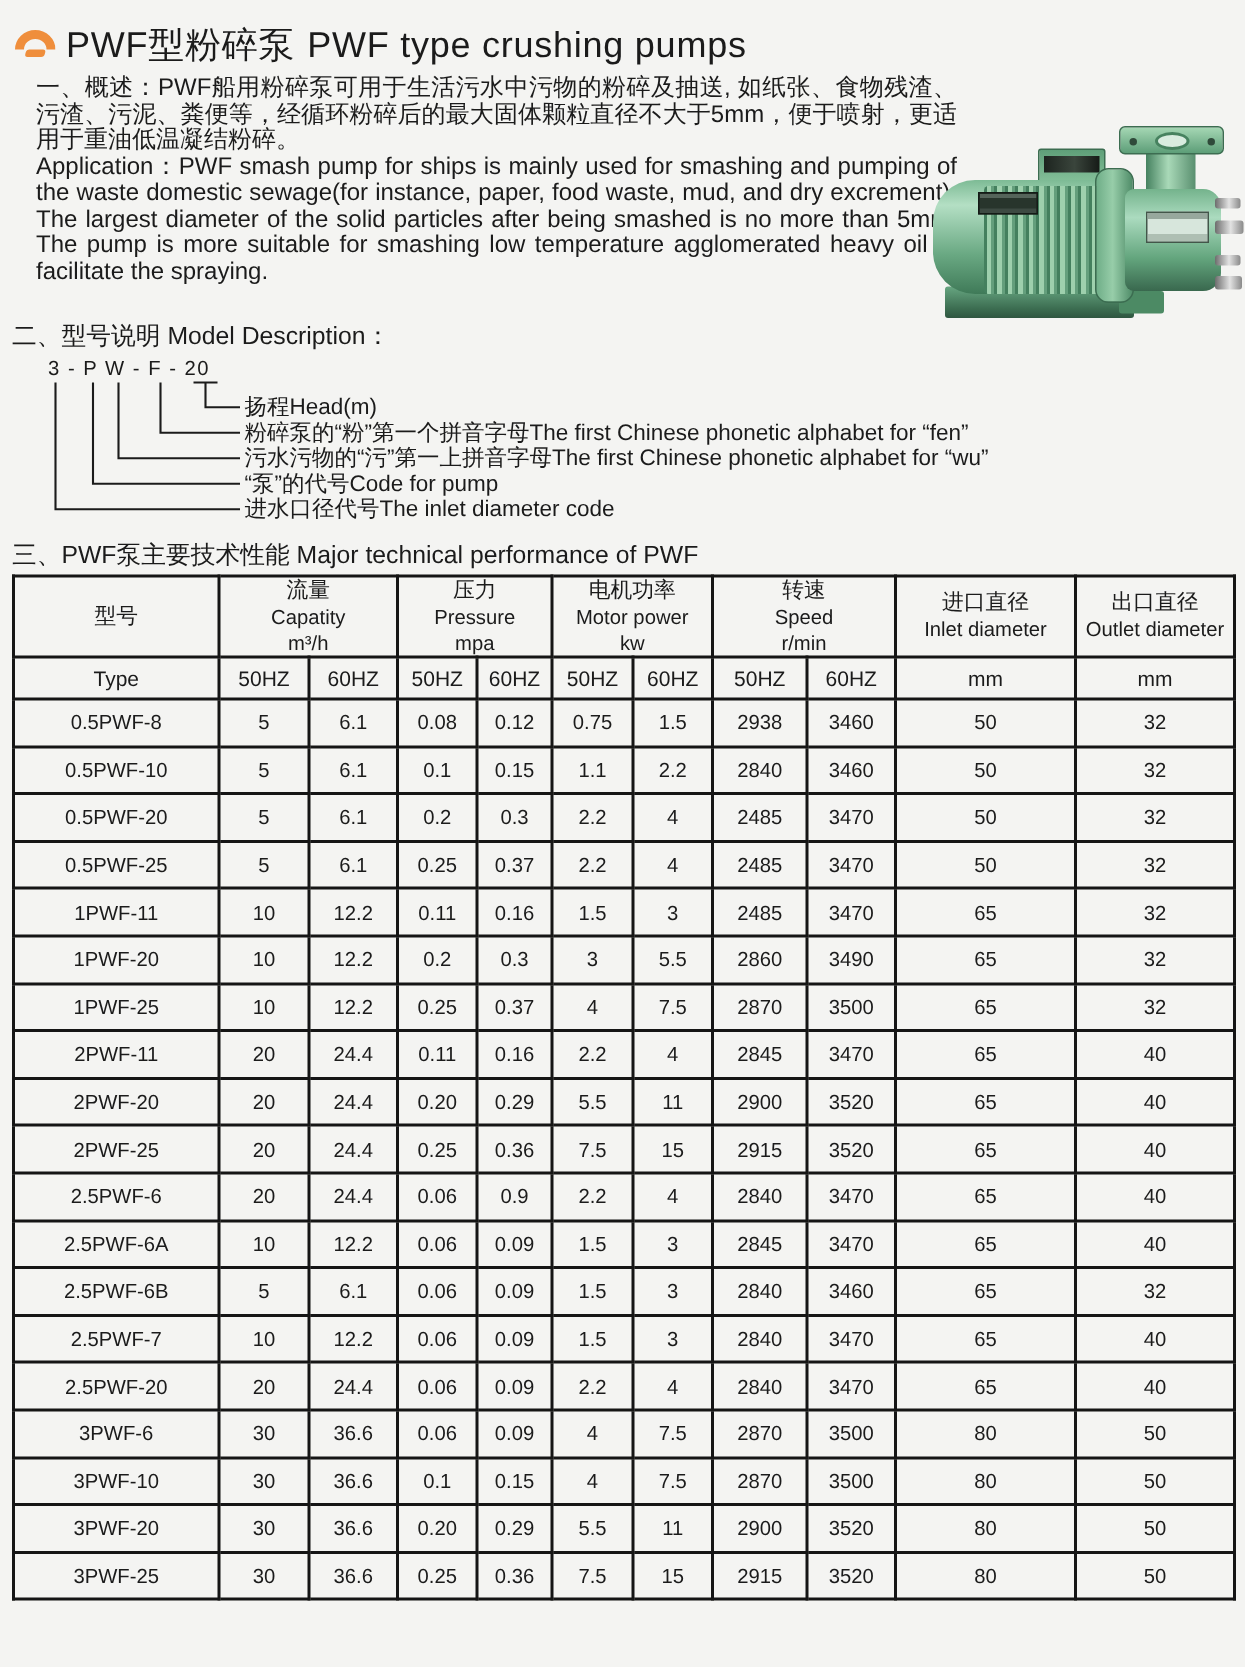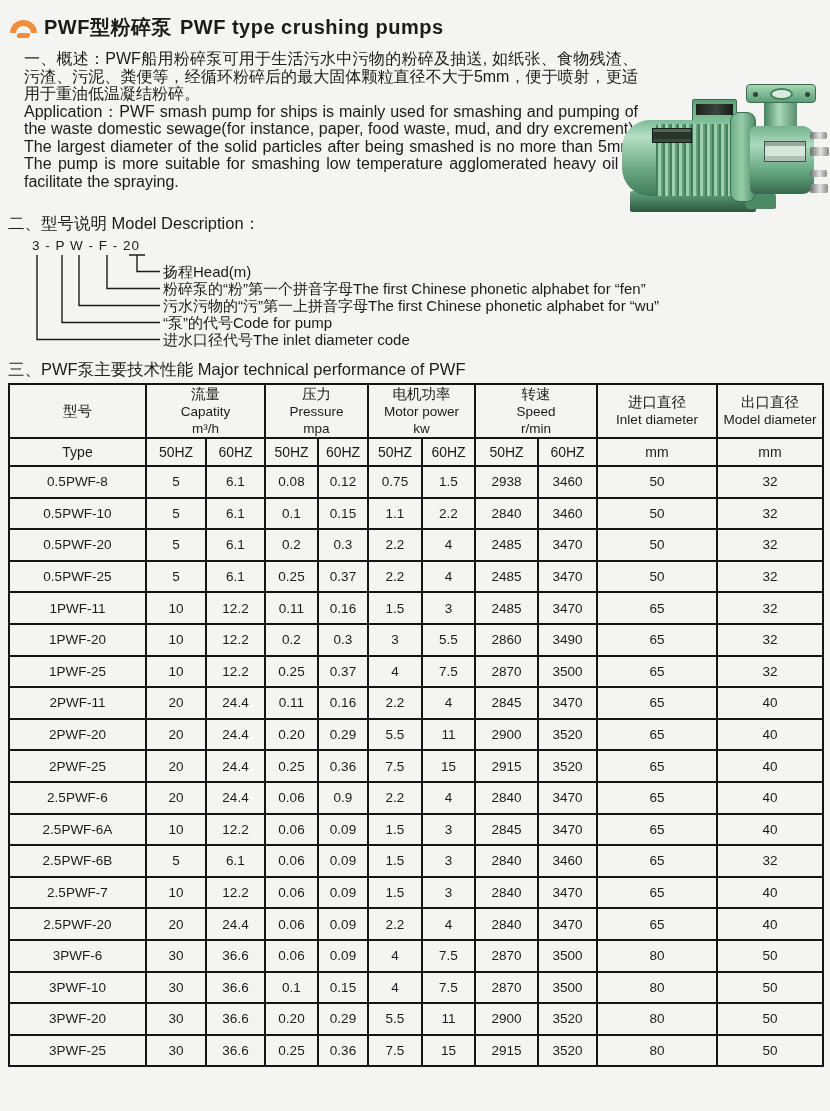--- a/index.html
+++ b/index.html
@@ -7,21 +7,21 @@
     width:830px;height:1111px;
     background:#f4f4f2;
     font-family:"Liberation Sans","DejaVu Sans",sans-serif;
     color:#1b1b1b;
     position:relative;
     overflow:hidden;
   }
   .abs{position:absolute;}
 
   
-  .doc-title{left:44px;top:14px;font-size:20px;font-weight:bold;letter-spacing:.5px;white-space:nowrap;}
+  .doc-title{left:44px;top:14px;font-size:24px;font-weight:normal;letter-spacing:.5px;white-space:nowrap;}
   .doc-title .en{margin-left:8px;}
   .logo{left:10px;top:20px;width:28px;height:22px;}
   .logo-arc{position:absolute;left:0;top:0;width:27px;height:13px;overflow:hidden;}
   .logo-arc:before{content:"";display:block;width:27px;height:26px;border-radius:50%;
     border:6px solid #ef8e3c;box-sizing:border-box;}
   .logo-dash{position:absolute;left:7px;top:13px;width:13px;height:5px;background:#ef8e3c;
     border-radius:2px;transform:skewX(-14deg);}
 
   
   .intro{left:24px;top:50px;width:614px;font-size:16px;line-height:17.5px;text-align:justify;}
@@ -186,21 +186,21 @@
           <div class="hd-zh">转速</div>
           <div class="hd-en">Speed</div>
           <div class="hd-unit">r/min</div>
         </th>
         <th class="main">
           <div class="hd-zh">进口直径</div>
           <div class="hd-en">Inlet diameter</div>
         </th>
         <th class="main">
           <div class="hd-zh">出口直径</div>
-          <div class="hd-en">Model diameter</div>
+          <div class="hd-en">Outlet diameter</div>
         </th>
       </tr>
       <tr>
         <th class="sub">Type</th>
         <th class="sub">50HZ</th>
         <th class="sub">60HZ</th>
         <th class="sub">50HZ</th>
         <th class="sub">60HZ</th>
         <th class="sub">50HZ</th>
         <th class="sub">60HZ</th>

